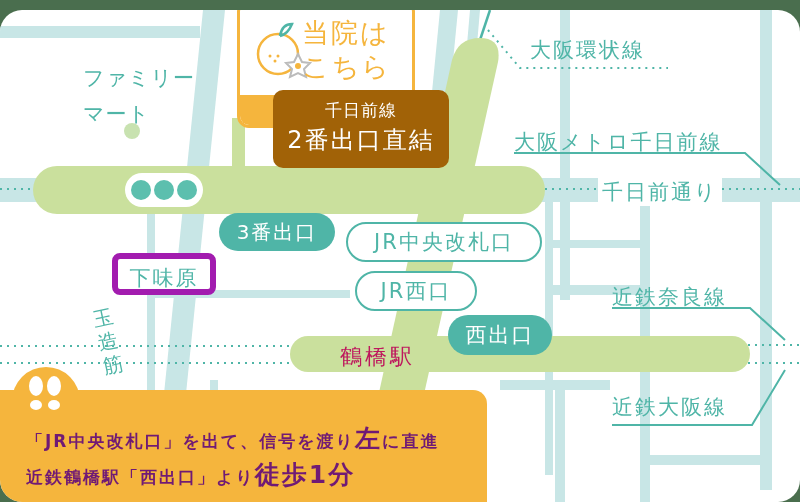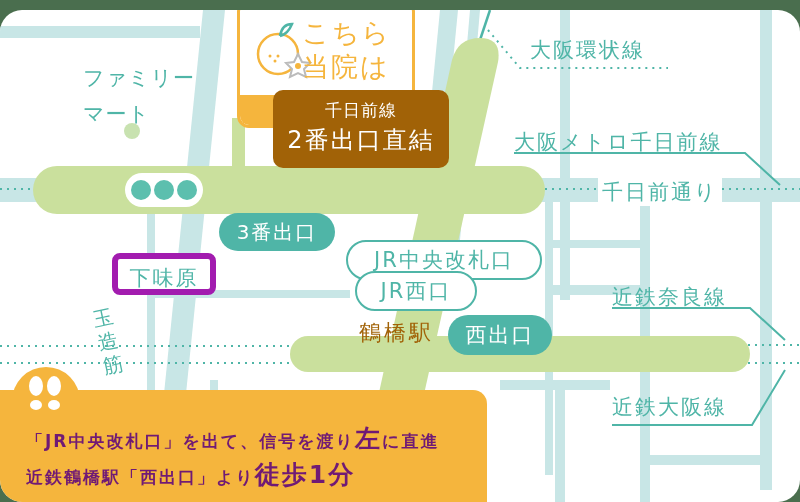--- a/index.html
+++ b/index.html
@@ -72,26 +72,26 @@
     
     .pill-filled {
       background: #4fb5a7; color: #fff; border-radius: 20px;
       text-align: center; box-sizing: border-box;
     }
     .pill-outline {
       background: #fff; color: #4fb5a7; border: 2px solid #4fb5a7;
       border-radius: 20px; text-align: center; box-sizing: border-box;
     }
     #exit3 { left: 219px; top: 203px; width: 116px; height: 38px; font-size: 20px; line-height: 38px; letter-spacing: 2px; }
-    #jr-central { left: 346px; top: 212px; width: 196px; height: 40px; font-size: 21px; line-height: 36px; letter-spacing: 2px; margin-top: 18px; }
+    #jr-central { left: 346px; top: 212px; width: 196px; height: 40px; font-size: 21px; line-height: 36px; letter-spacing: 2px; }
     #jr-west { left: 355px; top: 261px; width: 122px; height: 40px; font-size: 21px; line-height: 36px; letter-spacing: 2px; }
     #west-exit { left: 448px; top: 305px; width: 104px; height: 40px; font-size: 21px; line-height: 40px; letter-spacing: 2px; }
 
     #station-name {
-      left: 340px; top: 308px; font-size: 22px; color: #a16207; letter-spacing: 3px; margin-left: 19px;
+      left: 340px; top: 332px; font-size: 22px; color: #be185d; letter-spacing: 3px;
     }
 
     
     .line-label { color: #4fb5a7; font-size: 21px; letter-spacing: 2px; white-space: nowrap; }
     #loop-line { left: 530px; top: 26px; text-align: right; }
     #metro-line { left: 514px; top: 118px; }
     #sennichimae-dori { left: 598px; top: 168px; background: #fff; padding: 0 4px; }
     #nara-line { left: 612px; top: 273px; }
     #osaka-line { left: 612px; top: 383px; }
 
@@ -183,22 +183,22 @@
     <path d="M32,22 Q34,10 44,10 Q40,20 32,22" fill="none" stroke="#4fb5a7" stroke-width="2.5"></path>
     <circle cx="22" cy="42" r="1.5" fill="#f5b53d"></circle>
     <circle cx="27" cy="47" r="1.5" fill="#f5b53d"></circle>
     <circle cx="30" cy="42" r="1.5" fill="#f5b53d"></circle>
     <g transform="translate(50,52)">
       <path d="M0,-12 L4,-4 L12,-3 L6,3 L8,11 L0,7 L-8,11 L-6,3 L-12,-3 L-4,-4 Z" fill="#fff" stroke="#bbbbbb" stroke-width="2"></path>
       <circle cx="0" cy="0" r="3" fill="#f5b53d"></circle>
     </g>
   </svg>
   <div id="dest-title" class="abs">
+    <div>当院は</div>
     <div>こちら</div>
-    <div>当院は</div>
   </div>
 
   <div id="direct-box" class="abs">
     <div class="l1">千日前線</div>
     <div class="l2">2番出口直結</div>
   </div>
 
   <div id="fm-label" class="abs">
     <div>ファミリー</div>
     <div>マート</div>

